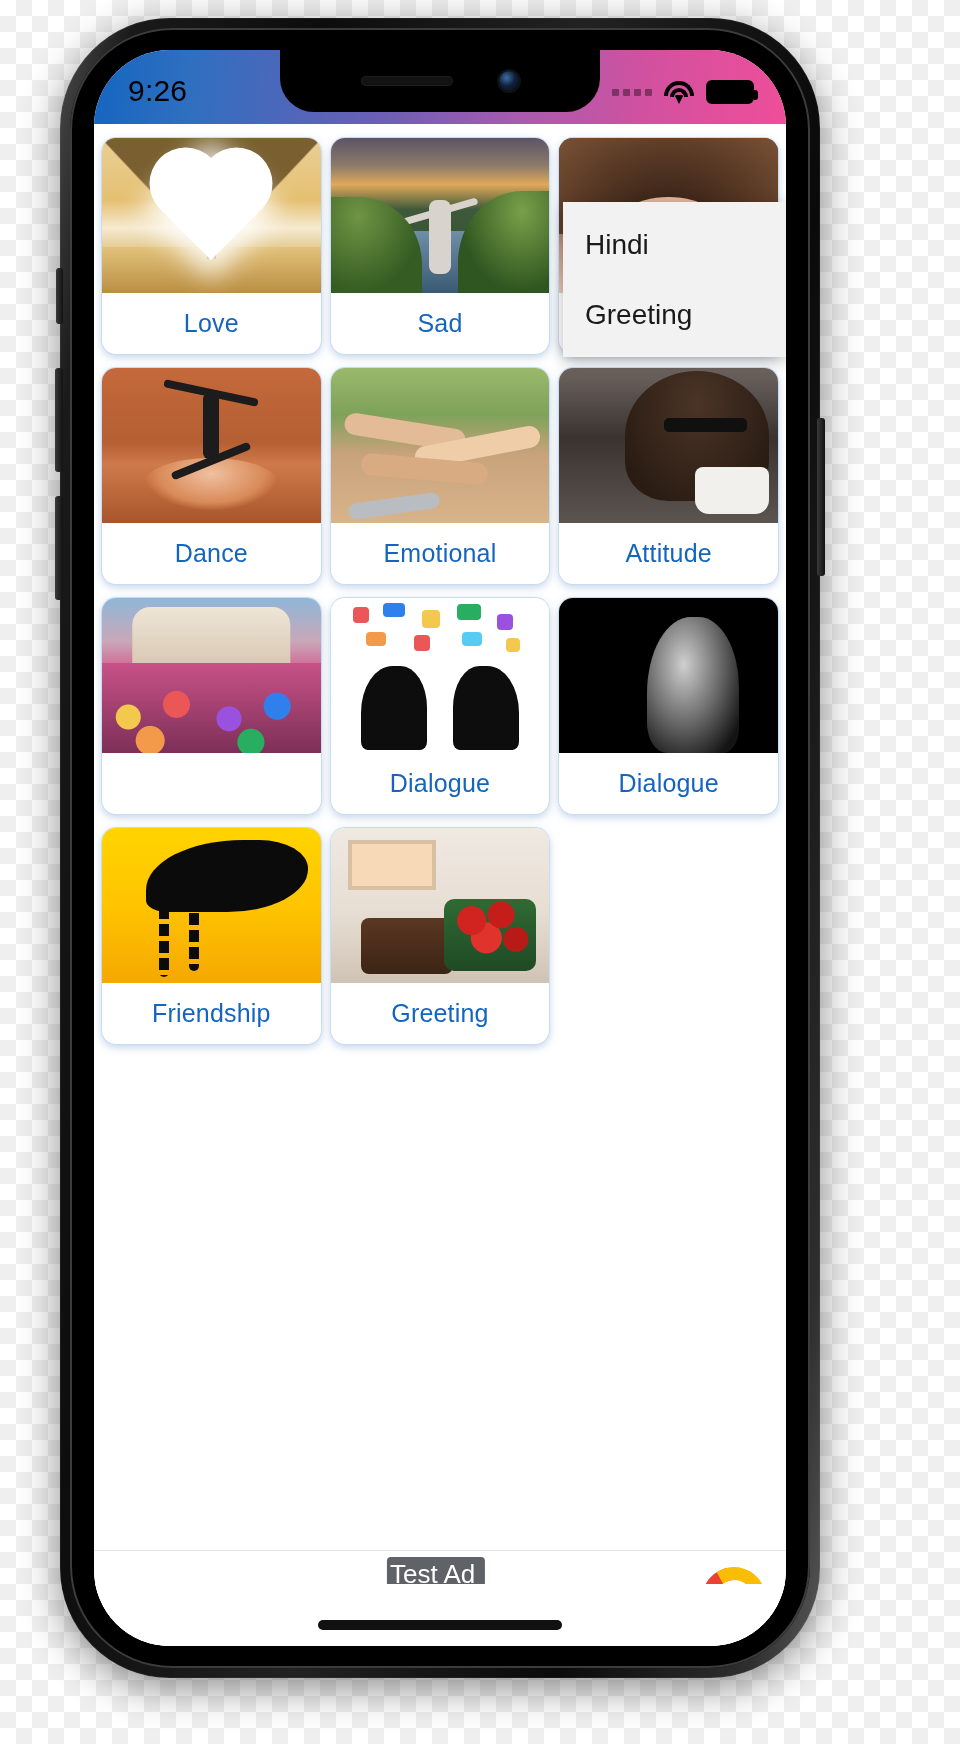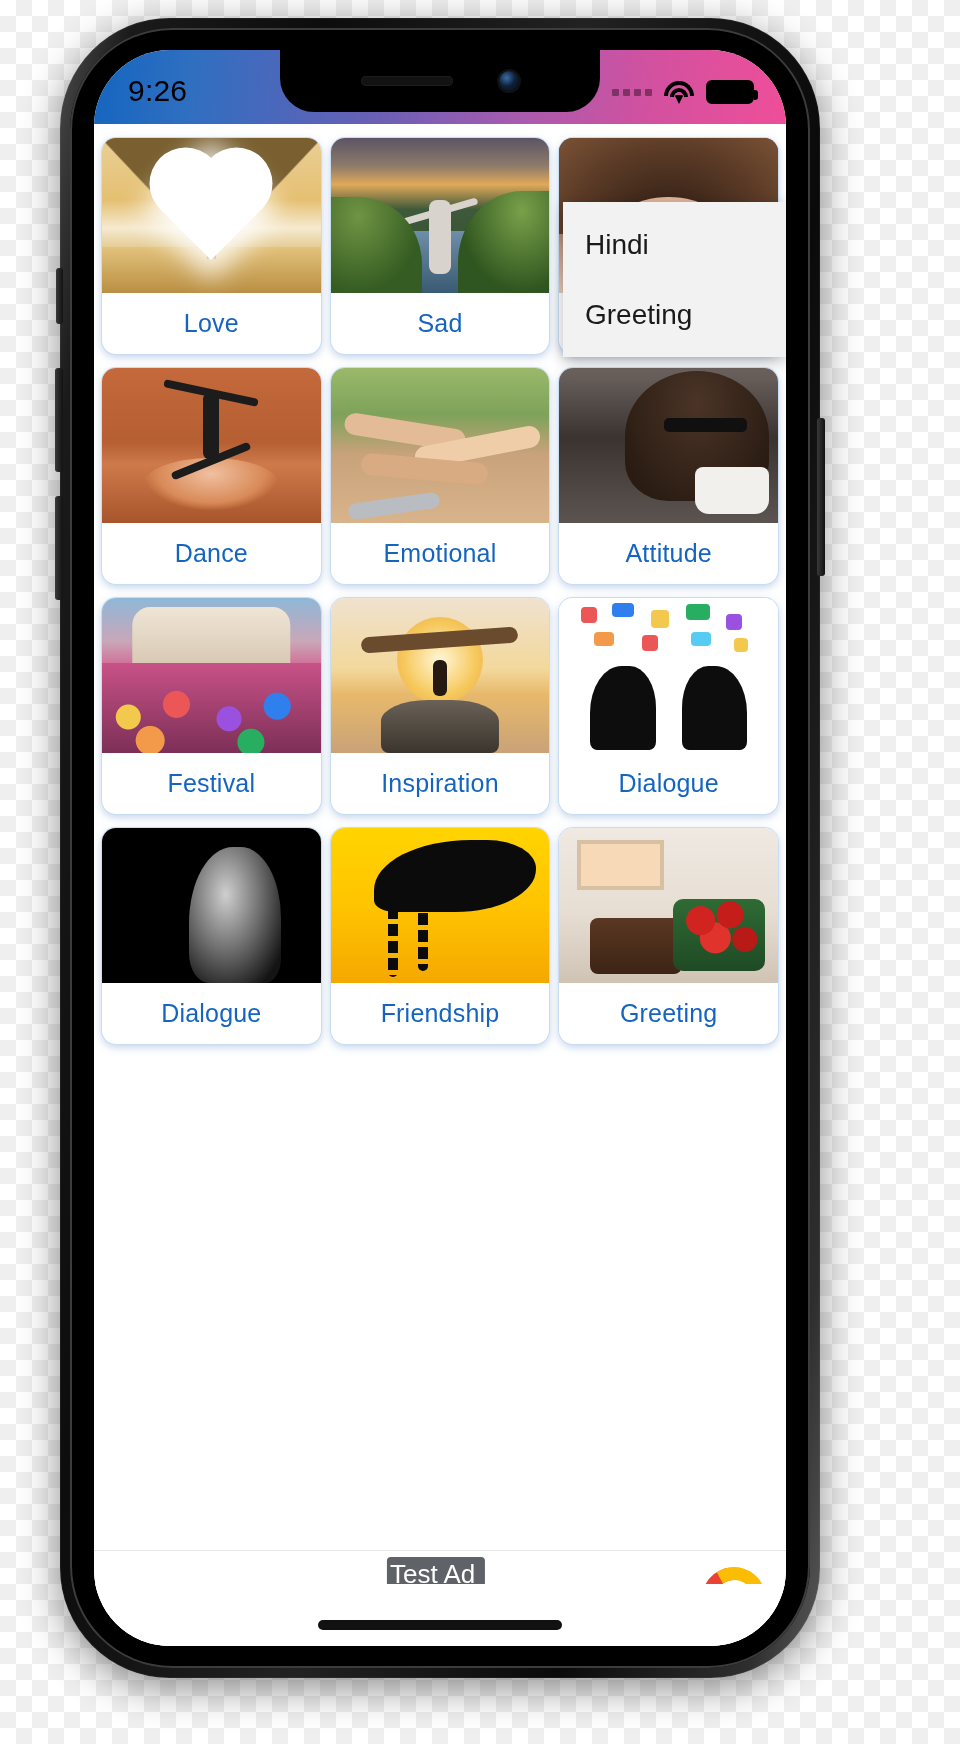--- a/index.html
+++ b/index.html
@@ -461,32 +461,22 @@
                 <div class="cup"></div>
             </div>
             <div class="cap">Attitude</div>
           </div>
 
           <div class="card">
             <div class="thumb t-festival">
               <div class="temple"></div>
                 <div class="crowd"></div>
             </div>
-            <div class="cap">Festival</div>
-          </div>
-
-          <div class="card">
-            <div class="thumb t-inspire">
-              <div class="sun"></div>
-                <div class="log"></div>
-                <div class="ant"></div>
-                <div class="rock"></div>
-            </div>
-            <div class="cap">Inspiration</div>
-          </div>
+          </div>
+
 
           <div class="card">
             <div class="thumb t-dialogue">
               <div class="bub" style="left:10%;top:6%;width:16px;height:16px;background:#eb5757;"></div>
               <div class="bub" style="left:24%;top:3%;width:22px;height:14px;background:#2f80ed;"></div>
               <div class="bub" style="left:42%;top:8%;width:18px;height:18px;background:#f2c94c;"></div>
               <div class="bub" style="left:58%;top:4%;width:24px;height:16px;background:#27ae60;"></div>
               <div class="bub" style="left:76%;top:10%;width:16px;height:16px;background:#9b51e0;"></div>
               <div class="bub" style="left:16%;top:22%;width:20px;height:14px;background:#f2994a;"></div>
               <div class="bub" style="left:38%;top:24%;width:16px;height:16px;background:#eb5757;"></div>

